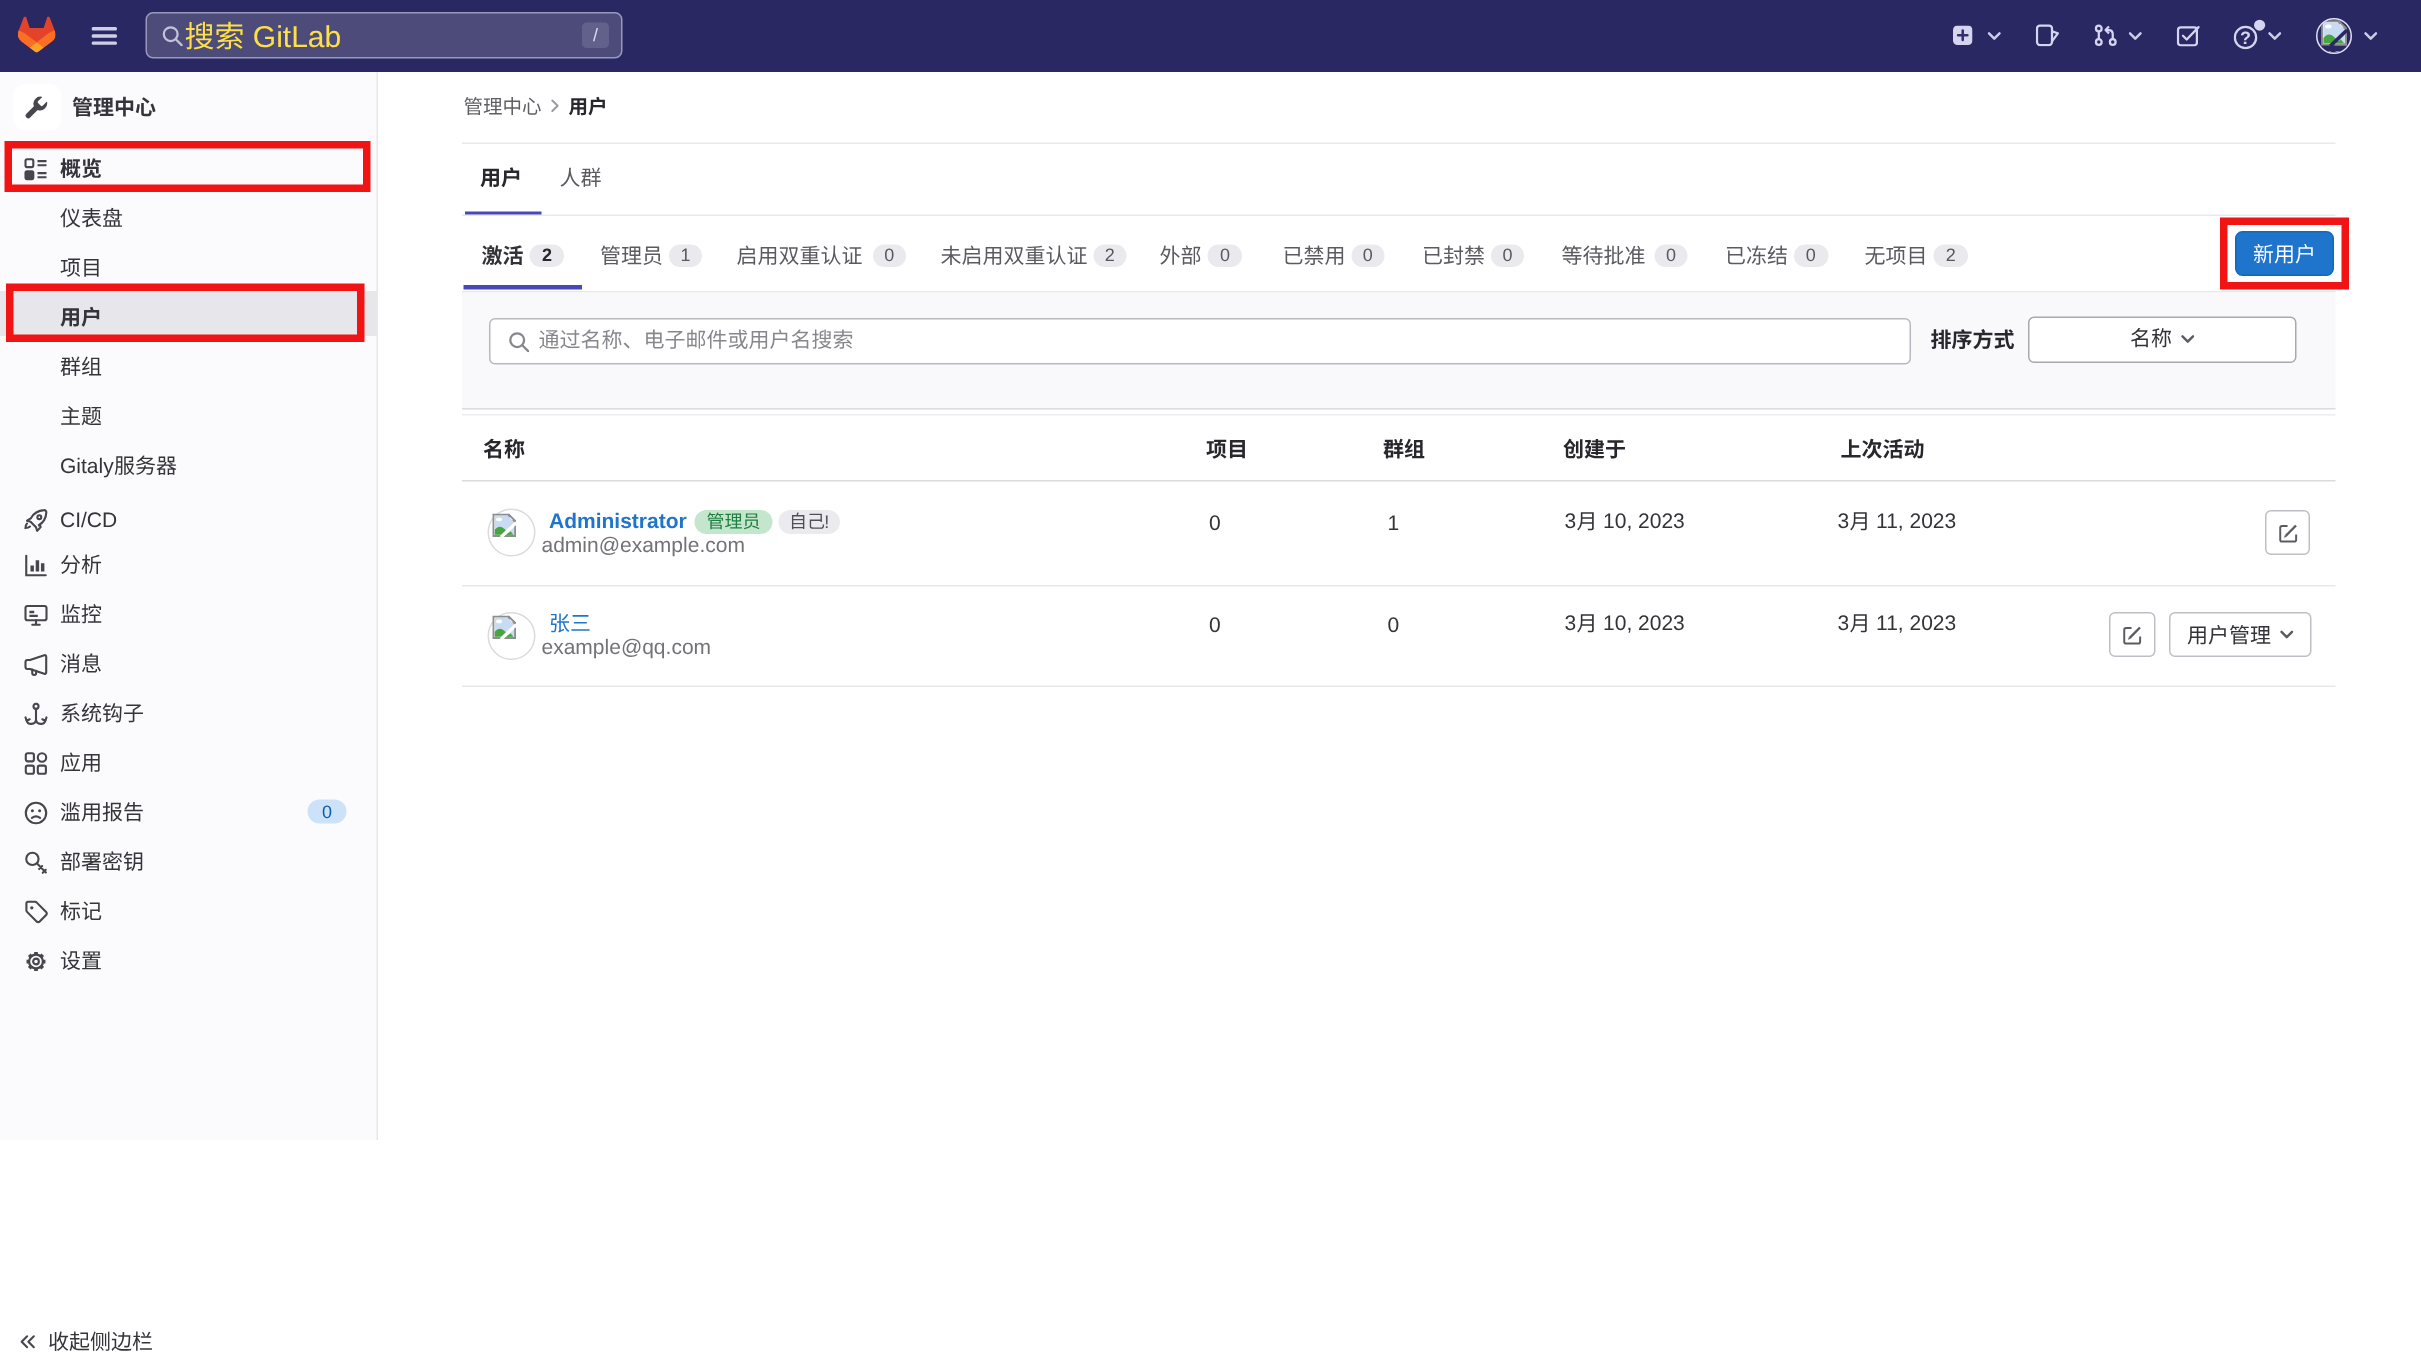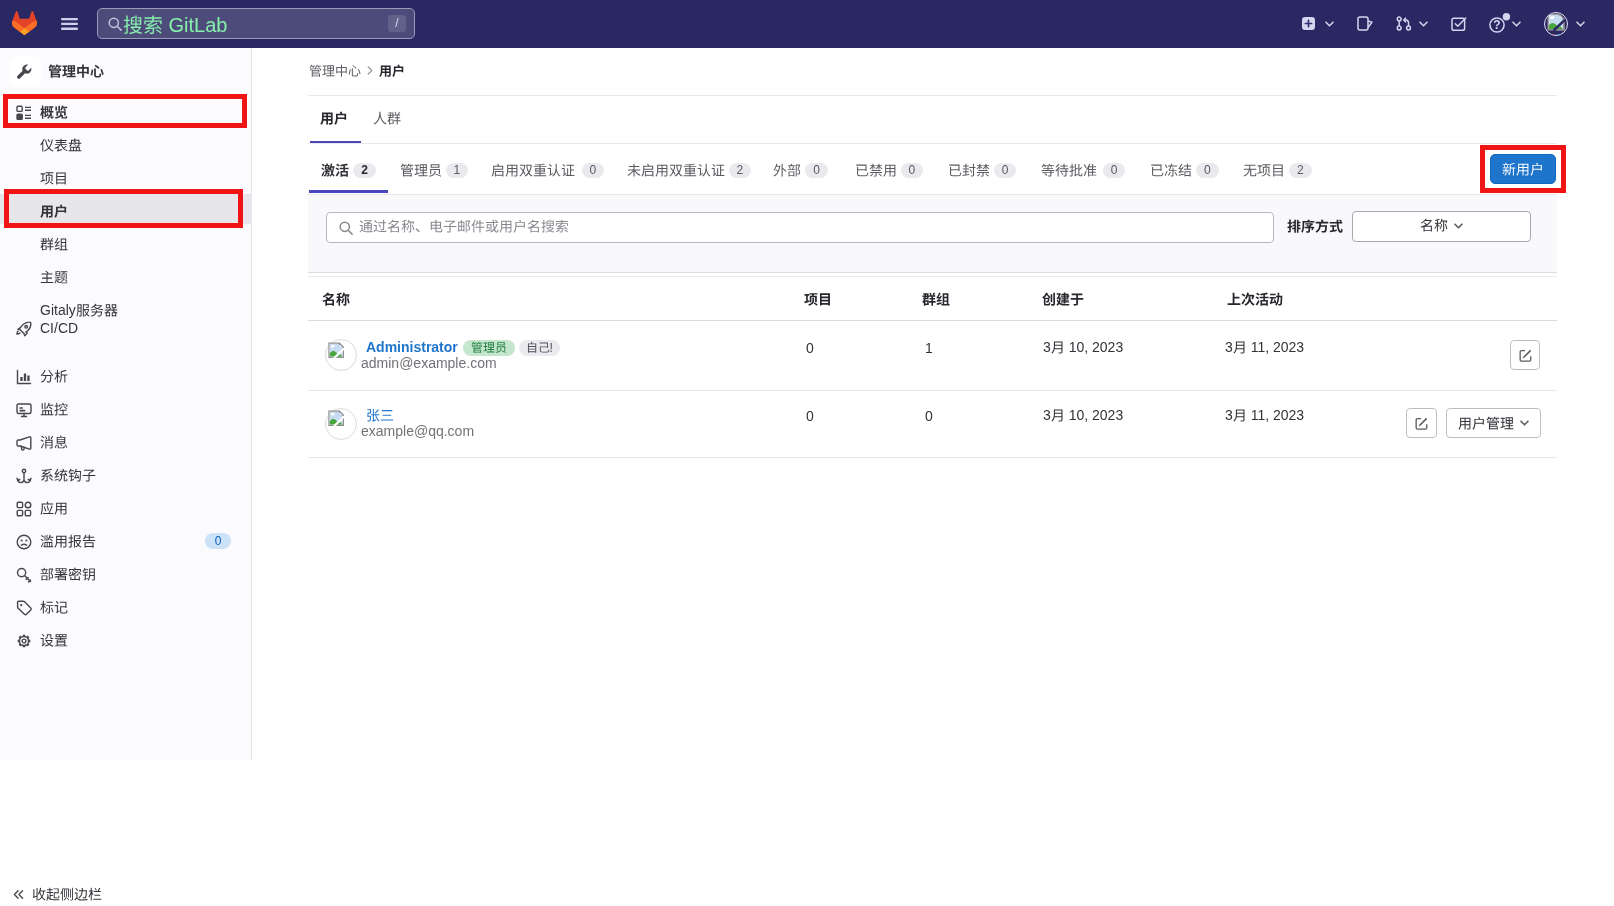--- a/index.html
+++ b/index.html
@@ -140,21 +140,21 @@
     <svg class="a" style="left:61px;top:18px" width="17" height="12" viewBox="0 0 17 12" fill="#cfcee8">
       <rect width="17" height="2.3" rx="1"></rect>
       <rect y="4.8" width="17" height="2.3" rx="1"></rect>
       <rect y="9.6" width="17" height="2.3" rx="1"></rect>
     </svg>
     <div class="srch">
       <svg class="a" style="left:10px;top:8px" width="14" height="14" viewBox="0 0 14 14" fill="none" stroke="#c3c2dc" stroke-width="1.5">
         <circle cx="5.8" cy="5.8" r="4.6"></circle>
         <path d="m9.2 9.2 3.9 3.9" stroke-linecap="round"></path>
       </svg>
-      <div class="a" style="left:25px;top:2px;line-height:29px;font-size:20px;color:#86efac"><svg class="k" style="width:40px;height:18.8px;vertical-align:-2.4px" viewBox="0 -820 2000 940">
+      <div class="a" style="left:25px;top:2px;line-height:29px;font-size:20px;color:#fde047"><svg class="k" style="width:40px;height:18.8px;vertical-align:-2.4px" viewBox="0 -820 2000 940">
           <use href="#r641C" x="0"></use>
           <use href="#r7D22" x="1000"></use>
         </svg> GitLab</div>
       <div class="kbd">/</div>
     </div>
     <svg class="a" style="left:1302px;top:17px" width="13" height="13" viewBox="0 0 13 13">
       <rect width="13" height="13" rx="3" fill="#d6d5f0"></rect>
       <path d="M6.5 3.4v6.2M3.4 6.5h6.2" stroke="#32316b" stroke-width="1.7" stroke-linecap="round"></path>
     </svg>
     <svg class="a" style="left:1324.5px;top:20.5px" width="9" height="6" viewBox="0 0 9 6" fill="none" stroke="#cfcee8" stroke-width="1.6" stroke-linecap="round" stroke-linejoin="round">
@@ -262,21 +262,21 @@
           <use href="#r9898" x="1000"></use>
         </svg></span>
     </div>
     <div class="a item" style="top:246px;">
       <span class="itxt" style="font-weight:normal">Gitaly<svg class="k" style="width:42px;height:13.16px;vertical-align:-1.68px" viewBox="0 -820 3000 940">
           <use href="#r670D" x="0"></use>
           <use href="#r52A1" x="1000"></use>
           <use href="#r5668" x="2000"></use>
         </svg></span>
     </div>
-    <div class="a item" style="top:264px;">
+    <div class="a item" style="top:282px;">
       <svg class="ic" viewBox="0 0 16 16" fill="none" stroke="currentColor" stroke-width="1.4">
         <path d="M9.4 11.5c3.6-2 5.3-5.2 5.5-8.9.1-.8-.7-1.6-1.5-1.5-3.7.2-6.9 1.9-8.9 5.5L2 8.1l2.4.8L8 12.5l.8 2.4 2.3-2.5-.6-1.7" stroke-linejoin="round"></path>
         <circle cx="10.2" cy="5.8" r="1.3"></circle>
         <path d="M4 12c-.7.7-2 1-3 1 0-1 .3-2.3 1-3" stroke-linecap="round"></path>
       </svg>
       <span class="itxt" style="font-weight:normal">CI/CD</span>
     </div>
     <div class="a item" style="top:312px;">
       <svg class="ic" viewBox="0 0 16 16" fill="none" stroke="currentColor" stroke-width="1.4">
         <path d="M1.5 1.5v13h13" stroke-linecap="round"></path>

